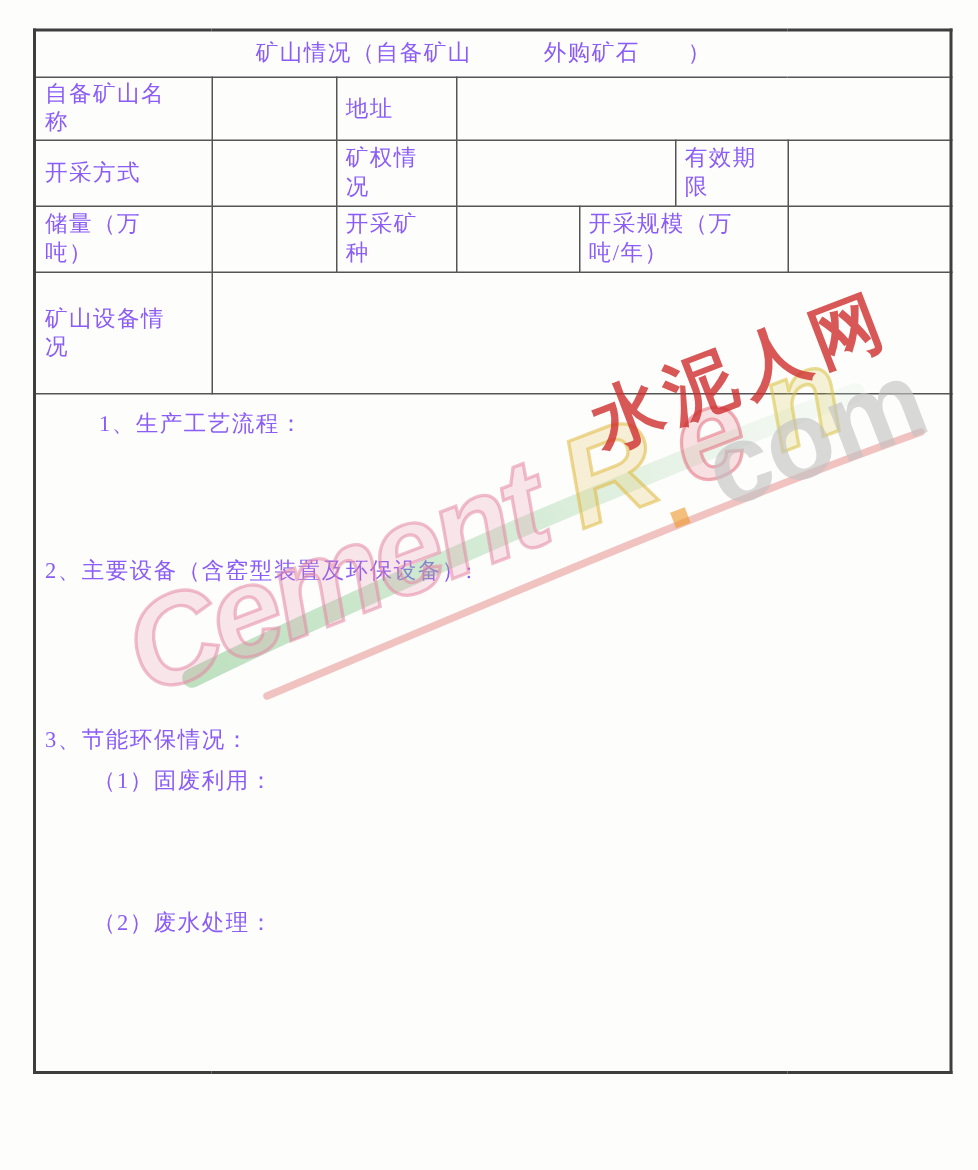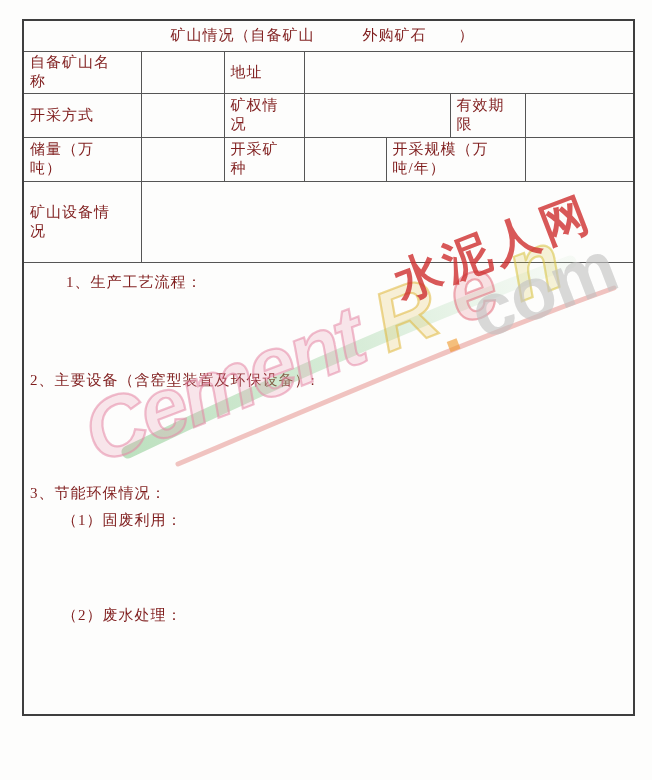--- a/index.html
+++ b/index.html
@@ -15,21 +15,21 @@
   table.form {
     position:absolute; left:22px; top:19px; width:611px;
     border-collapse:collapse; table-layout:fixed;
     border:2px solid #3e3e3e;
     background:transparent;
   }
   table.form td {
     border:1px solid #555;
     font-size:15px; letter-spacing:1px;
     vertical-align:middle; padding:0 18px 0 6px;
-    color:#7f1d1d;
+    color:#8b5cf6;
   }
   td.title-cell { text-align:center; padding:0; letter-spacing:2px; }
   td.center { text-align:center; padding:0; }
   td.tight { font-size:14px; letter-spacing:0; padding-left:3px; }
   td.content-cell { position:relative; padding:0; vertical-align:top; }
   .content-line { position:absolute; left:0; white-space:nowrap; font-size:15px; letter-spacing:1px; }
   .li-1 { top:10px;  left:6px;margin-left:36px; }
   .li-2 { top:108px; left:6px; }
   .li-3 { top:221px; left:6px; }
   .li-4 { top:248px; left:38px; }

